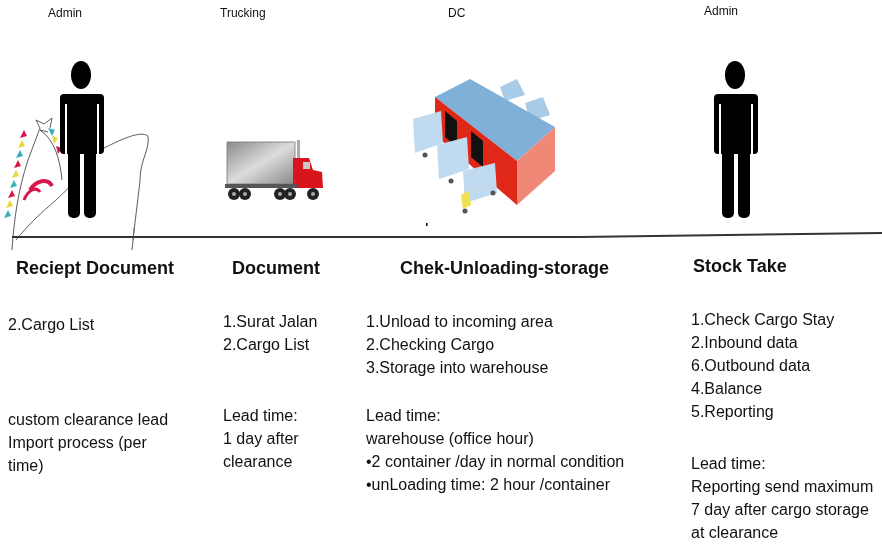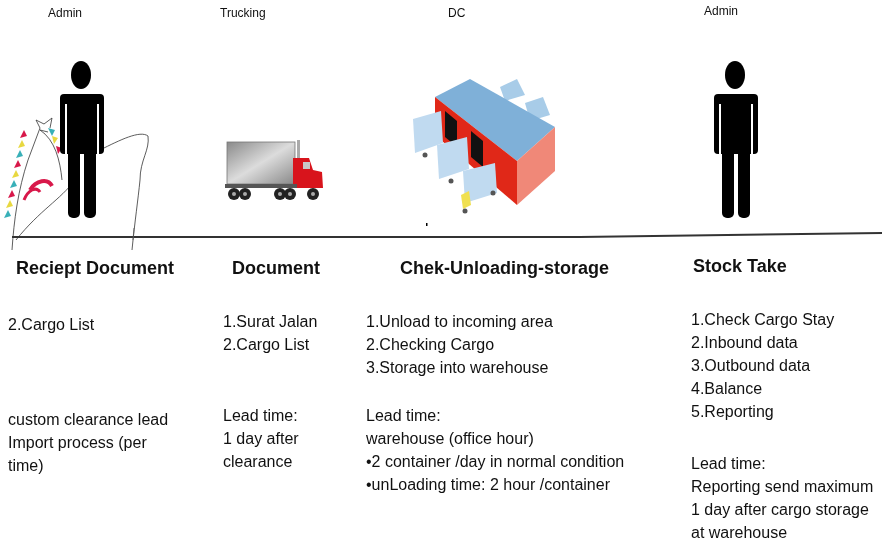--- a/index.html
+++ b/index.html
@@ -154,22 +154,22 @@
 <div class="abs note" style="left:366px; top:404px;">
   <div>Lead time:</div>
   <div>warehouse (office hour)</div>
   <div>•2 container /day in normal condition</div>
   <div>•unLoading time: 2 hour /container</div>
 </div>
 
 <div class="abs list" style="left:691px; top:308px;">
   <div>1.Check Cargo Stay</div>
   <div>2.Inbound data</div>
-  <div>3.Outbound data</div>
+  <div>6.Outbound data</div>
   <div>4.Balance</div>
   <div>5.Reporting</div>
 </div>
 <div class="abs note" style="left:691px; top:452px;">
   <div>Lead time:</div>
   <div>Reporting send maximum</div>
-  <div>1 day after cargo storage</div>
-  <div>at warehouse</div>
+  <div>7 day after cargo storage</div>
+  <div>at clearance</div>
 </div>
 
 </body></html>

